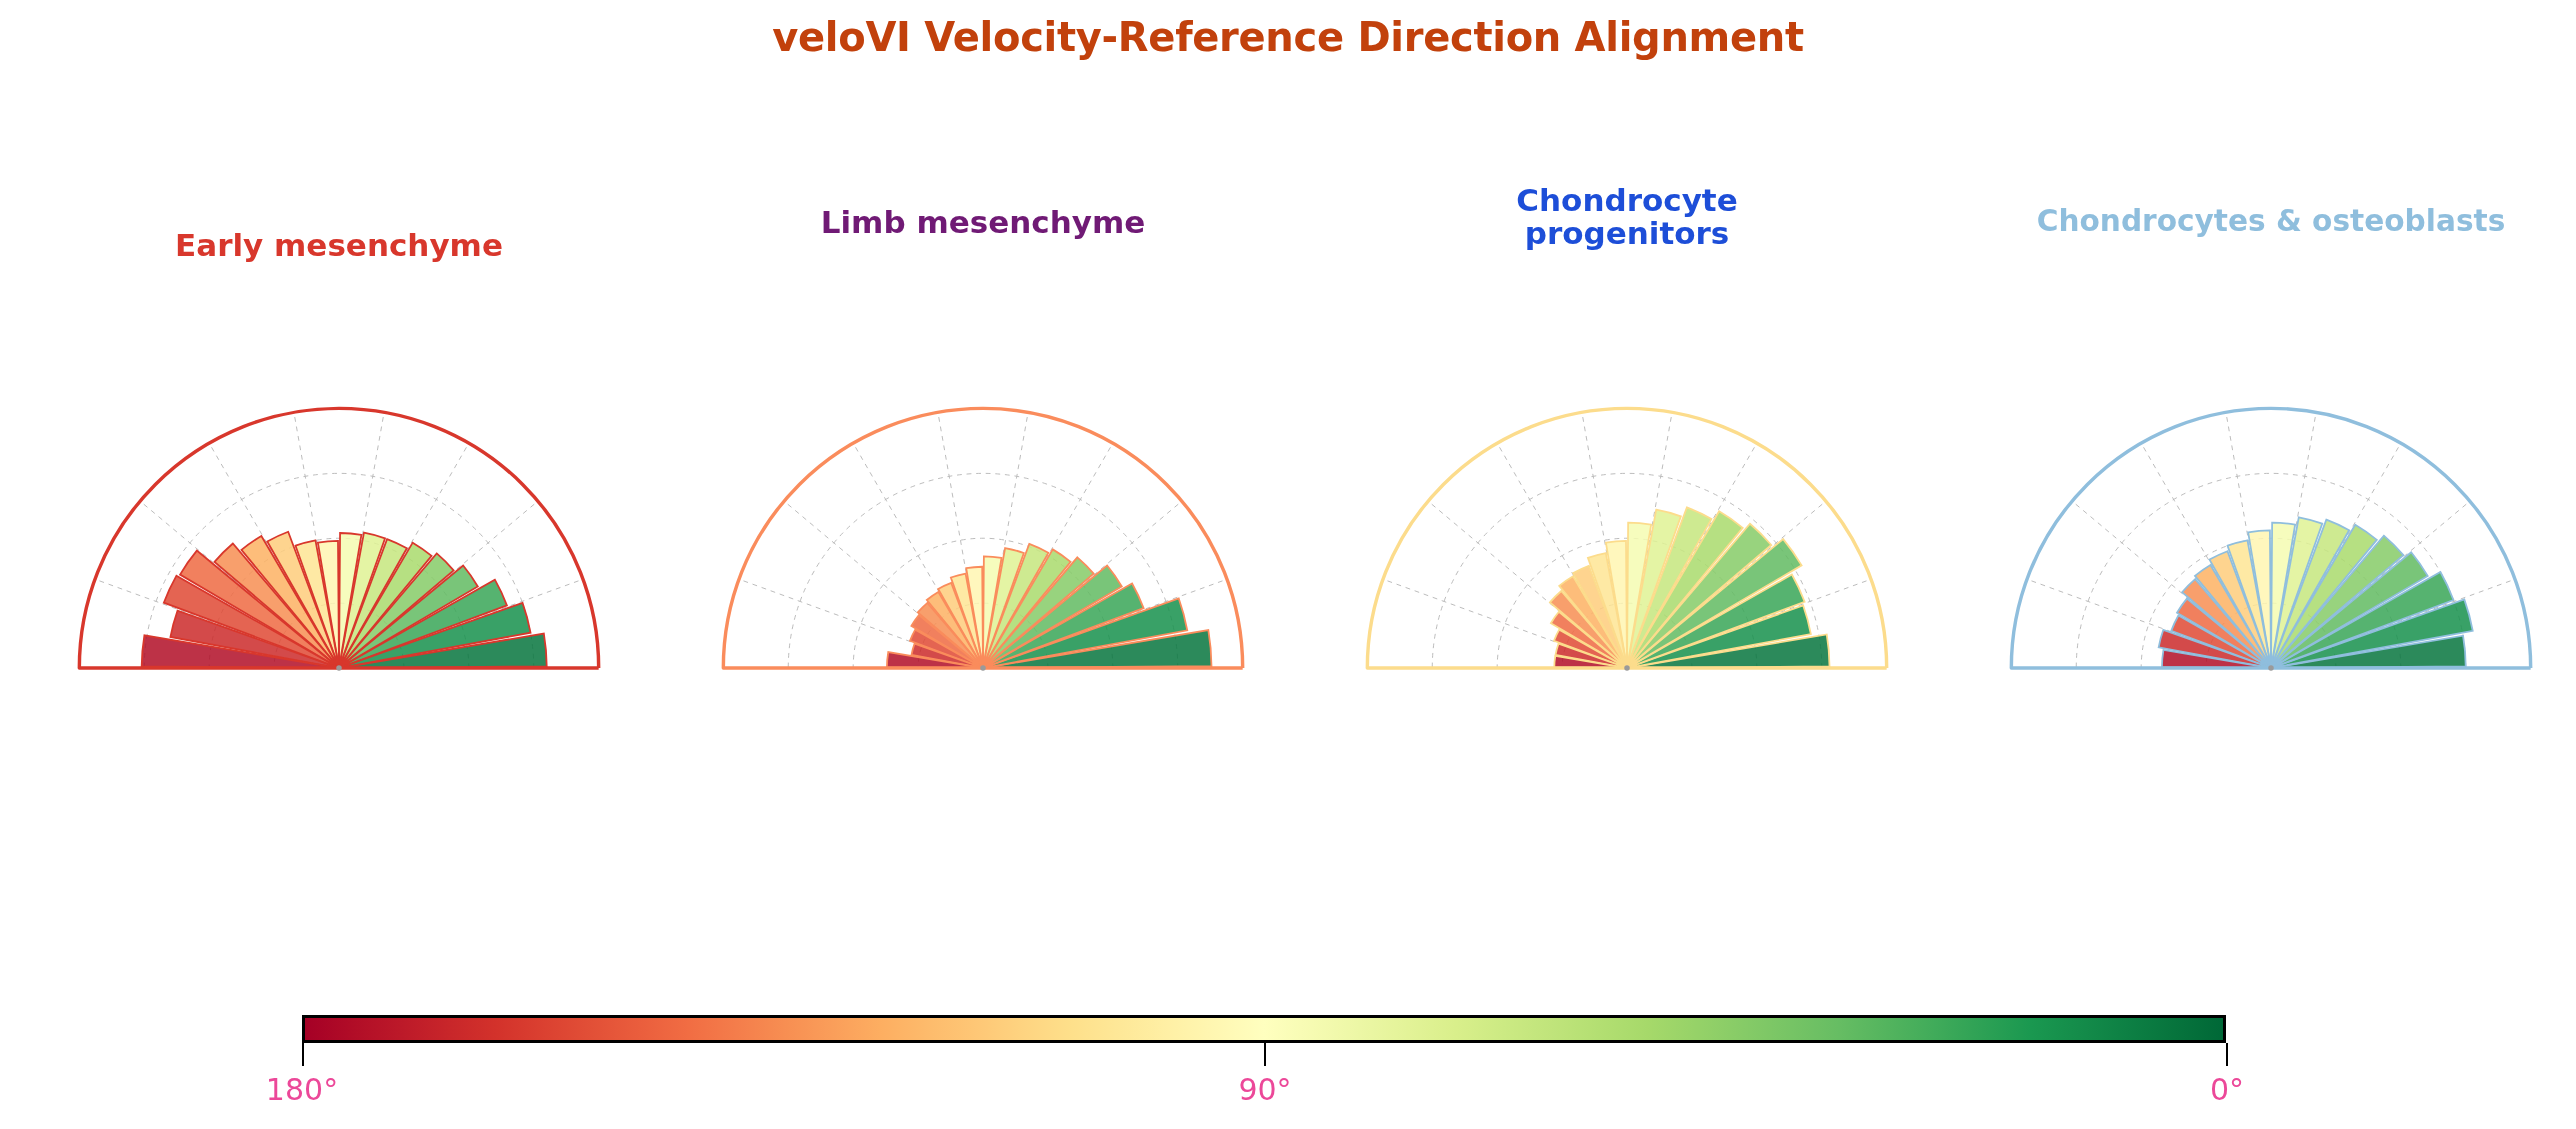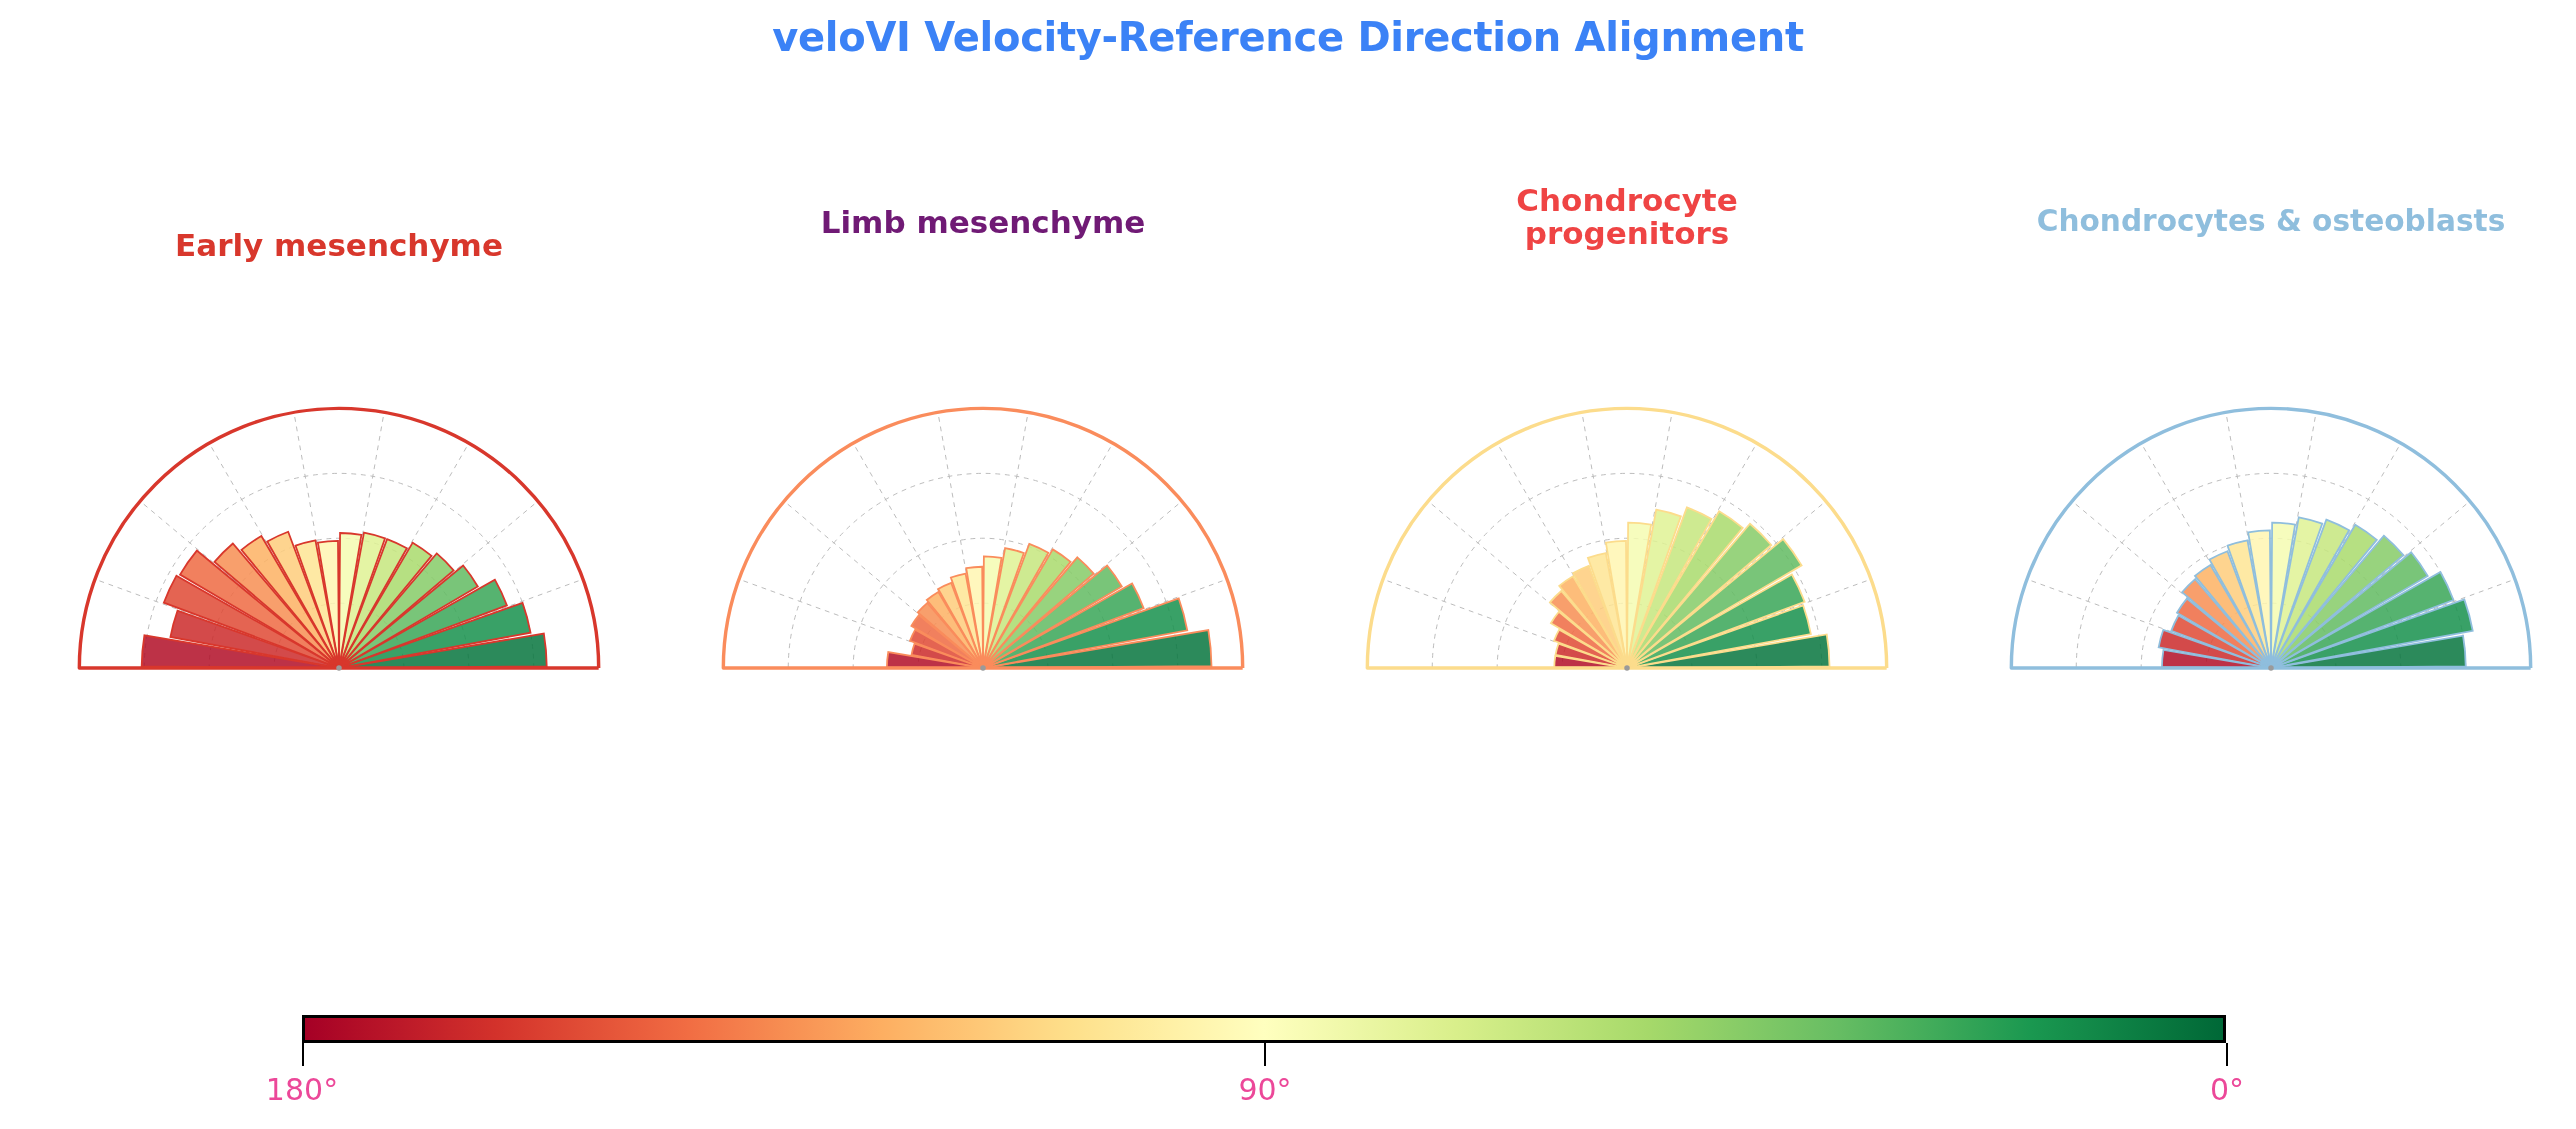--- a/index.html
+++ b/index.html
@@ -1,21 +1,21 @@
 <!DOCTYPE html>
 <html style="font-size:11px"><head>
 <meta charset="utf-8">
 <style>
   html,body{margin:0;padding:0;background:#ffffff;}
   body{width:2576px;height:1130px;font-family:"DejaVu Sans",sans-serif;overflow:hidden;}
   #root{position:relative;width:2576px;height:1130px;background:#fff;}
 
   #chart-title{
     position:absolute;left:0;top:13.7px;width:2576px;text-align:center;
-    font-family:"DejaVu Sans",sans-serif;font-weight:bold;font-size:40px;color:#3b82f6;
+    font-family:"DejaVu Sans",sans-serif;font-weight:bold;font-size:40px;color:#c2410c;
     letter-spacing:-0.3px;
   }
 
   .panel{position:absolute;top:206px;width:644px;height:495px;}
   .panel-title{
     position:absolute;left:0;top:0;width:100%;text-align:center;
     font-family:"DejaVu Sans",sans-serif;font-weight:bold;font-size:31px;
     line-height:1.08;white-space:pre-line;
   }
   .polar-wrap{position:absolute;left:0;bottom:0;width:644px;height:316px;}
@@ -124,21 +124,21 @@
             <path d="M 468.50 412.00 L 368.76 376.58 A 105.84 105.84 0 0 0 364.42 392.80 Z" fill="rgb(203,42,42)" fill-opacity="0.85" stroke="#fa8c5c" stroke-width="2.6"></path>
             <path d="M 468.50 412.00 L 330.58 388.80 A 139.86 139.86 0 0 0 328.64 410.90 Z" fill="rgb(178,14,39)" fill-opacity="0.85" stroke="#fa8c5c" stroke-width="2.6"></path>
           </g>
           <path d="M 846.50 412.00 A 378 378 0 0 0 90.50 412.00 L 846.50 412.00" fill="none" stroke="#fa8c5c" stroke-width="5" stroke-linejoin="round"></path>
           <circle cx="468.5" cy="412" r="4" fill="#9a9a9a"></circle>
         </svg>
       </div>
   </div>
 
   <div class="panel" style="left:1305px;top:184px;">
-    <div class="panel-title" style="color: #ef4444;">Chondrocyte
+    <div class="panel-title" style="color: #1d4ed8;">Chondrocyte
 progenitors</div>
     <div class="polar-wrap" style="bottom:-22px;">
         <svg class="polar-svg" width="644" height="316" viewBox="0 0 937 460">
           <g>
             <path d="M 563.00 412.00 A 94.5 94.5 0 0 0 374.00 412.00" fill="none" stroke="#b9b9b9" stroke-width="1.4" stroke-dasharray="7 7"></path>
             <path d="M 657.50 412.00 A 189 189 0 0 0 279.50 412.00" fill="none" stroke="#b9b9b9" stroke-width="1.4" stroke-dasharray="7 7"></path>
             <path d="M 752.00 412.00 A 283.5 283.5 0 0 0 185.00 412.00" fill="none" stroke="#b9b9b9" stroke-width="1.4" stroke-dasharray="7 7"></path>
             <line x1="468.50" y1="412.00" x2="846.50" y2="412.00" stroke="#b9b9b9" stroke-width="1.4" stroke-dasharray="7 7"></line>
             <line x1="468.50" y1="412.00" x2="823.70" y2="282.72" stroke="#b9b9b9" stroke-width="1.4" stroke-dasharray="7 7"></line>
             <line x1="468.50" y1="412.00" x2="758.06" y2="169.03" stroke="#b9b9b9" stroke-width="1.4" stroke-dasharray="7 7"></line>

